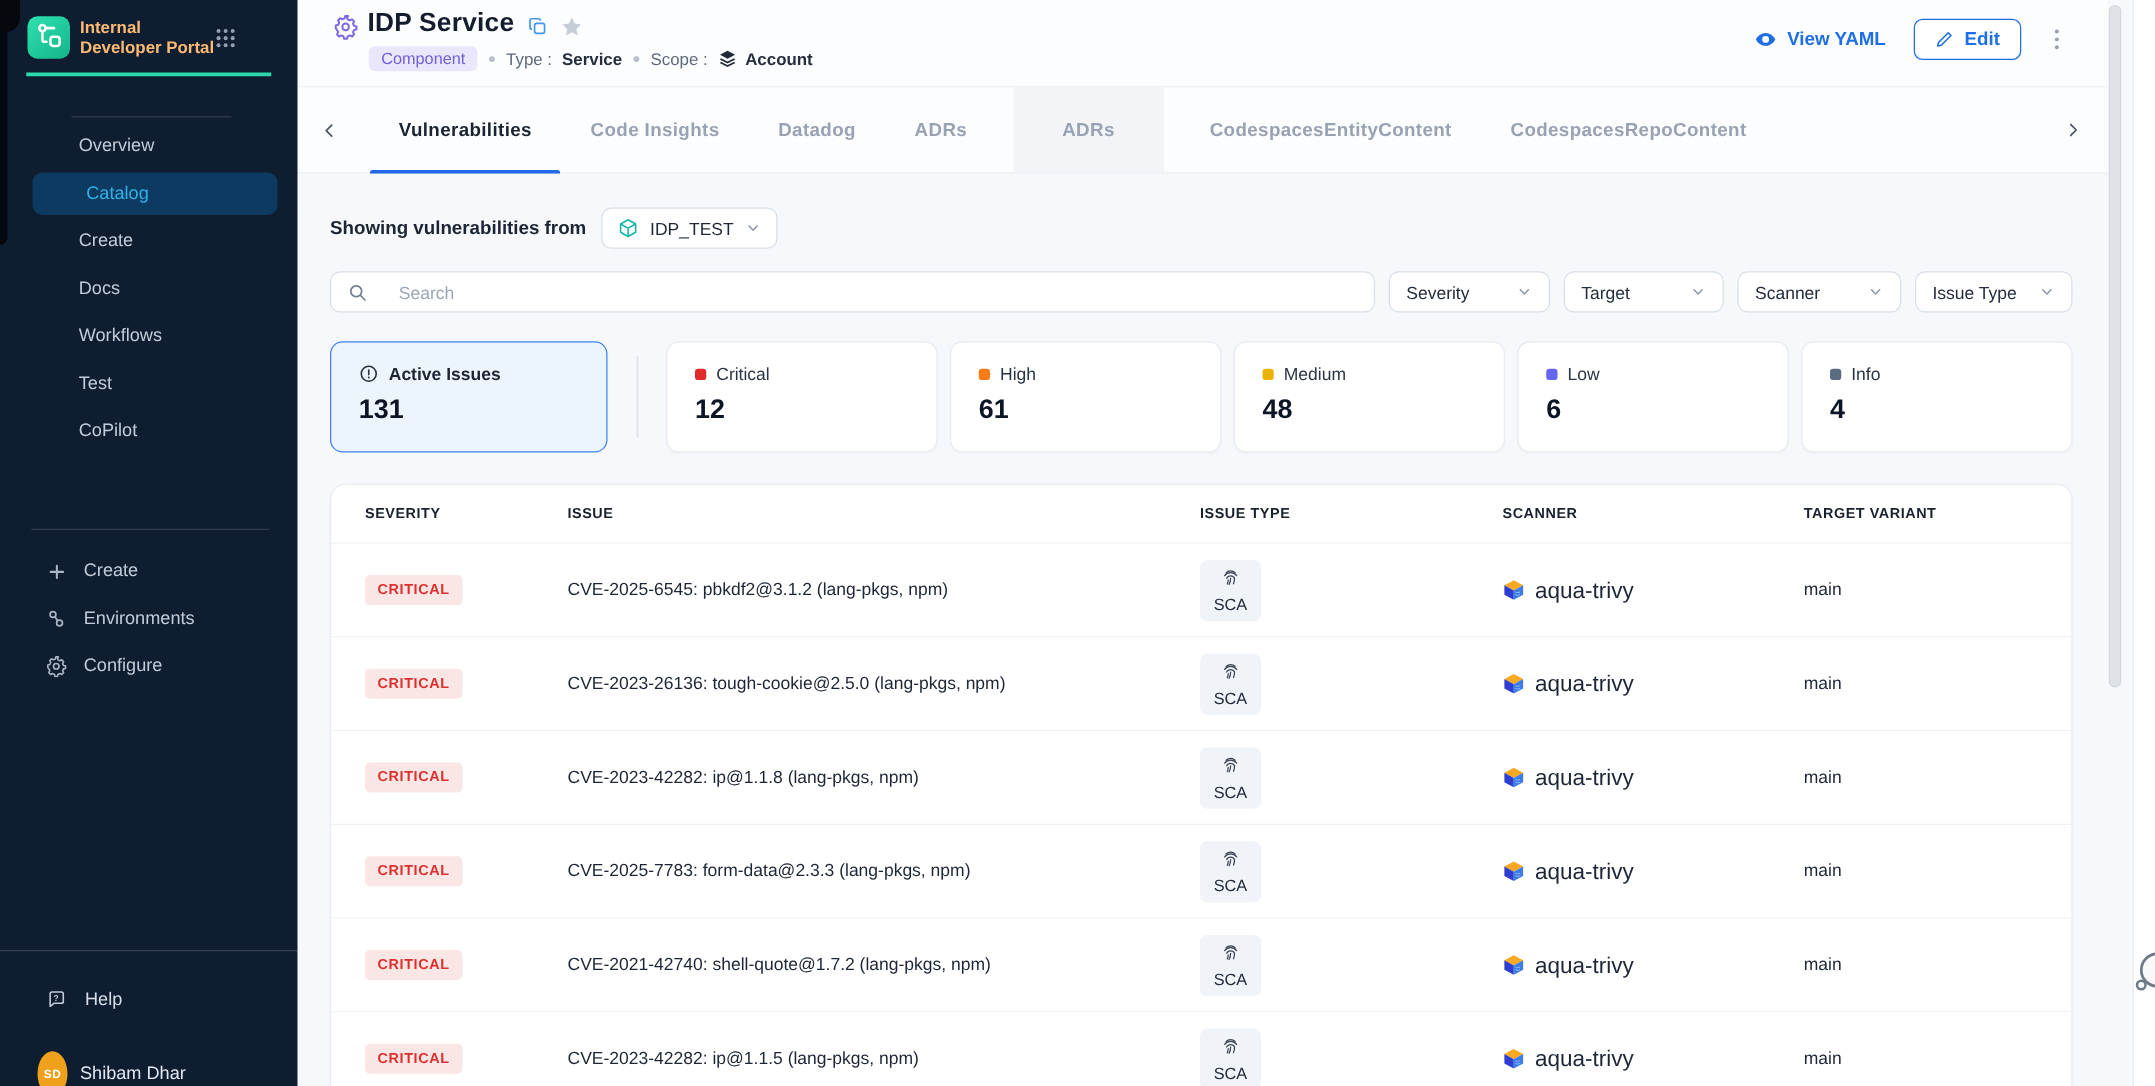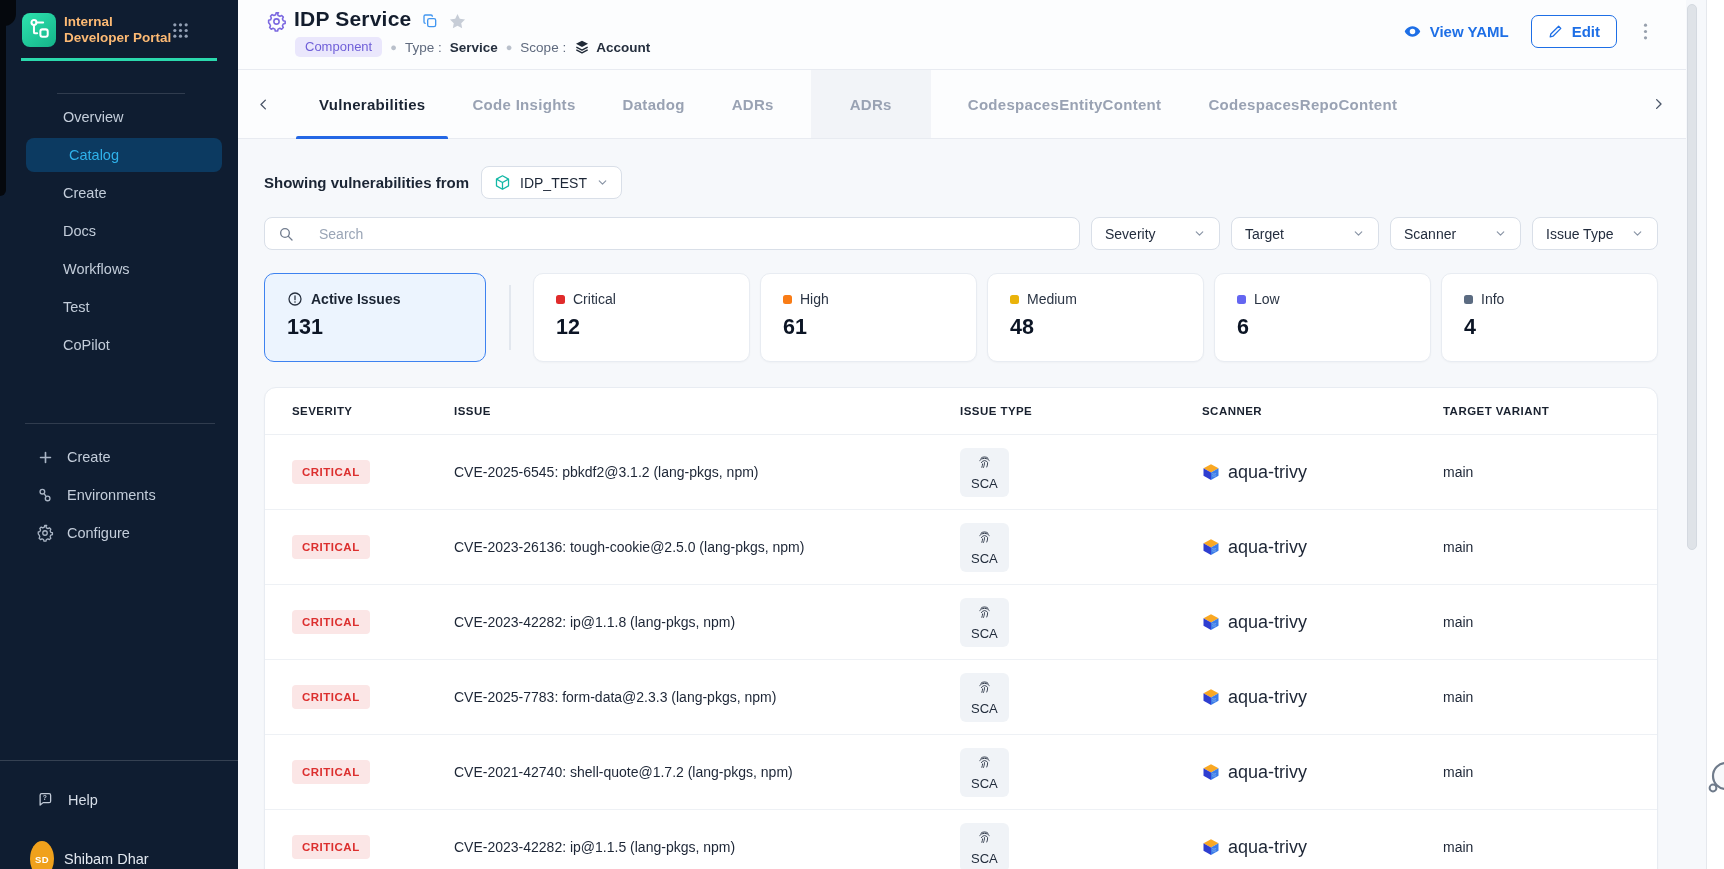--- a/index.html
+++ b/index.html
@@ -78,21 +78,21 @@
                    align-items:center; gap:9px; padding:0 12px; font-size:14px; font-weight:500; color:#1d2737; cursor:pointer; }
 
   .search-row { position:absolute; left:26px; right:28px; top:78px; display:flex; gap:11px; }
   .search-box { flex:1; height:33px; border:1px solid #d9dfe8; border-radius:8px; background:#fff;
                 display:flex; align-items:center; padding:0 13px; gap:25px; }
   .search-box input { border:none; outline:none; flex:1; font-size:14px; color:#2a3444;
                 font-family:"Liberation Sans",sans-serif; background:transparent; }
   .search-box input::placeholder { color:#9aa5b6; }
   .filter { height:33px; border:1px solid #d9dfe8; border-radius:8px; background:#fff; display:flex;
             align-items:center; justify-content:space-between; padding:0 13px; font-size:14px; color:#232d3e; cursor:pointer; }
-  .filter.w1{width:129px}.filter.w2{width:148px}.filter.w3{width:131px}.filter.w4{width:126px}
+  .filter.w1{width:129px}.filter.w2{width:128px}.filter.w3{width:131px}.filter.w4{width:126px}
 
   .cards-row { position:absolute; left:26px; right:28px; top:134px; height:89px; display:flex; align-items:stretch; }
   .active-card { width:222px; border:1.6px solid #3d82f0; background:#ecf4fe; border-radius:10px;
                  padding:17px 0 0 22px; cursor:pointer; }
   .card-top { display:flex; align-items:center; gap:8px; font-size:14px; font-weight:600; color:#1b2534; }
   .card-val { font-size:21.5px; font-weight:700; color:#0c1525; margin-top:8px; }
   .v-div { width:2px; background:#e2e7ee; margin:12px 22px 12px 23px; }
   .sev-cards { display:flex; gap:10px; flex:1; }
   .sev-card { flex:1; background:#fff; border:1px solid #e8ecf2; border-radius:10px; padding:17px 0 0 22px;
               box-shadow:0 1px 2px rgba(16,24,40,.03); cursor:pointer; }

